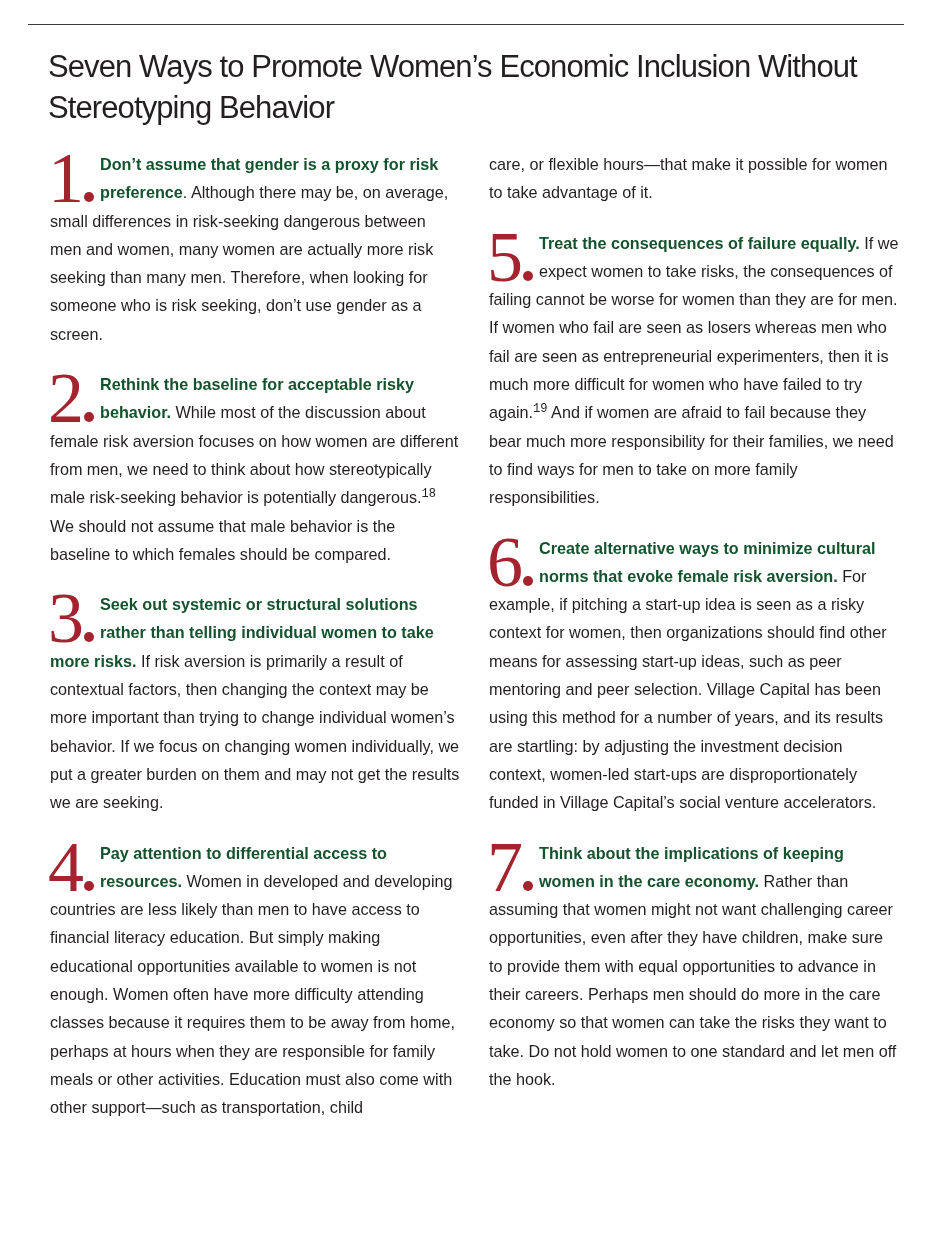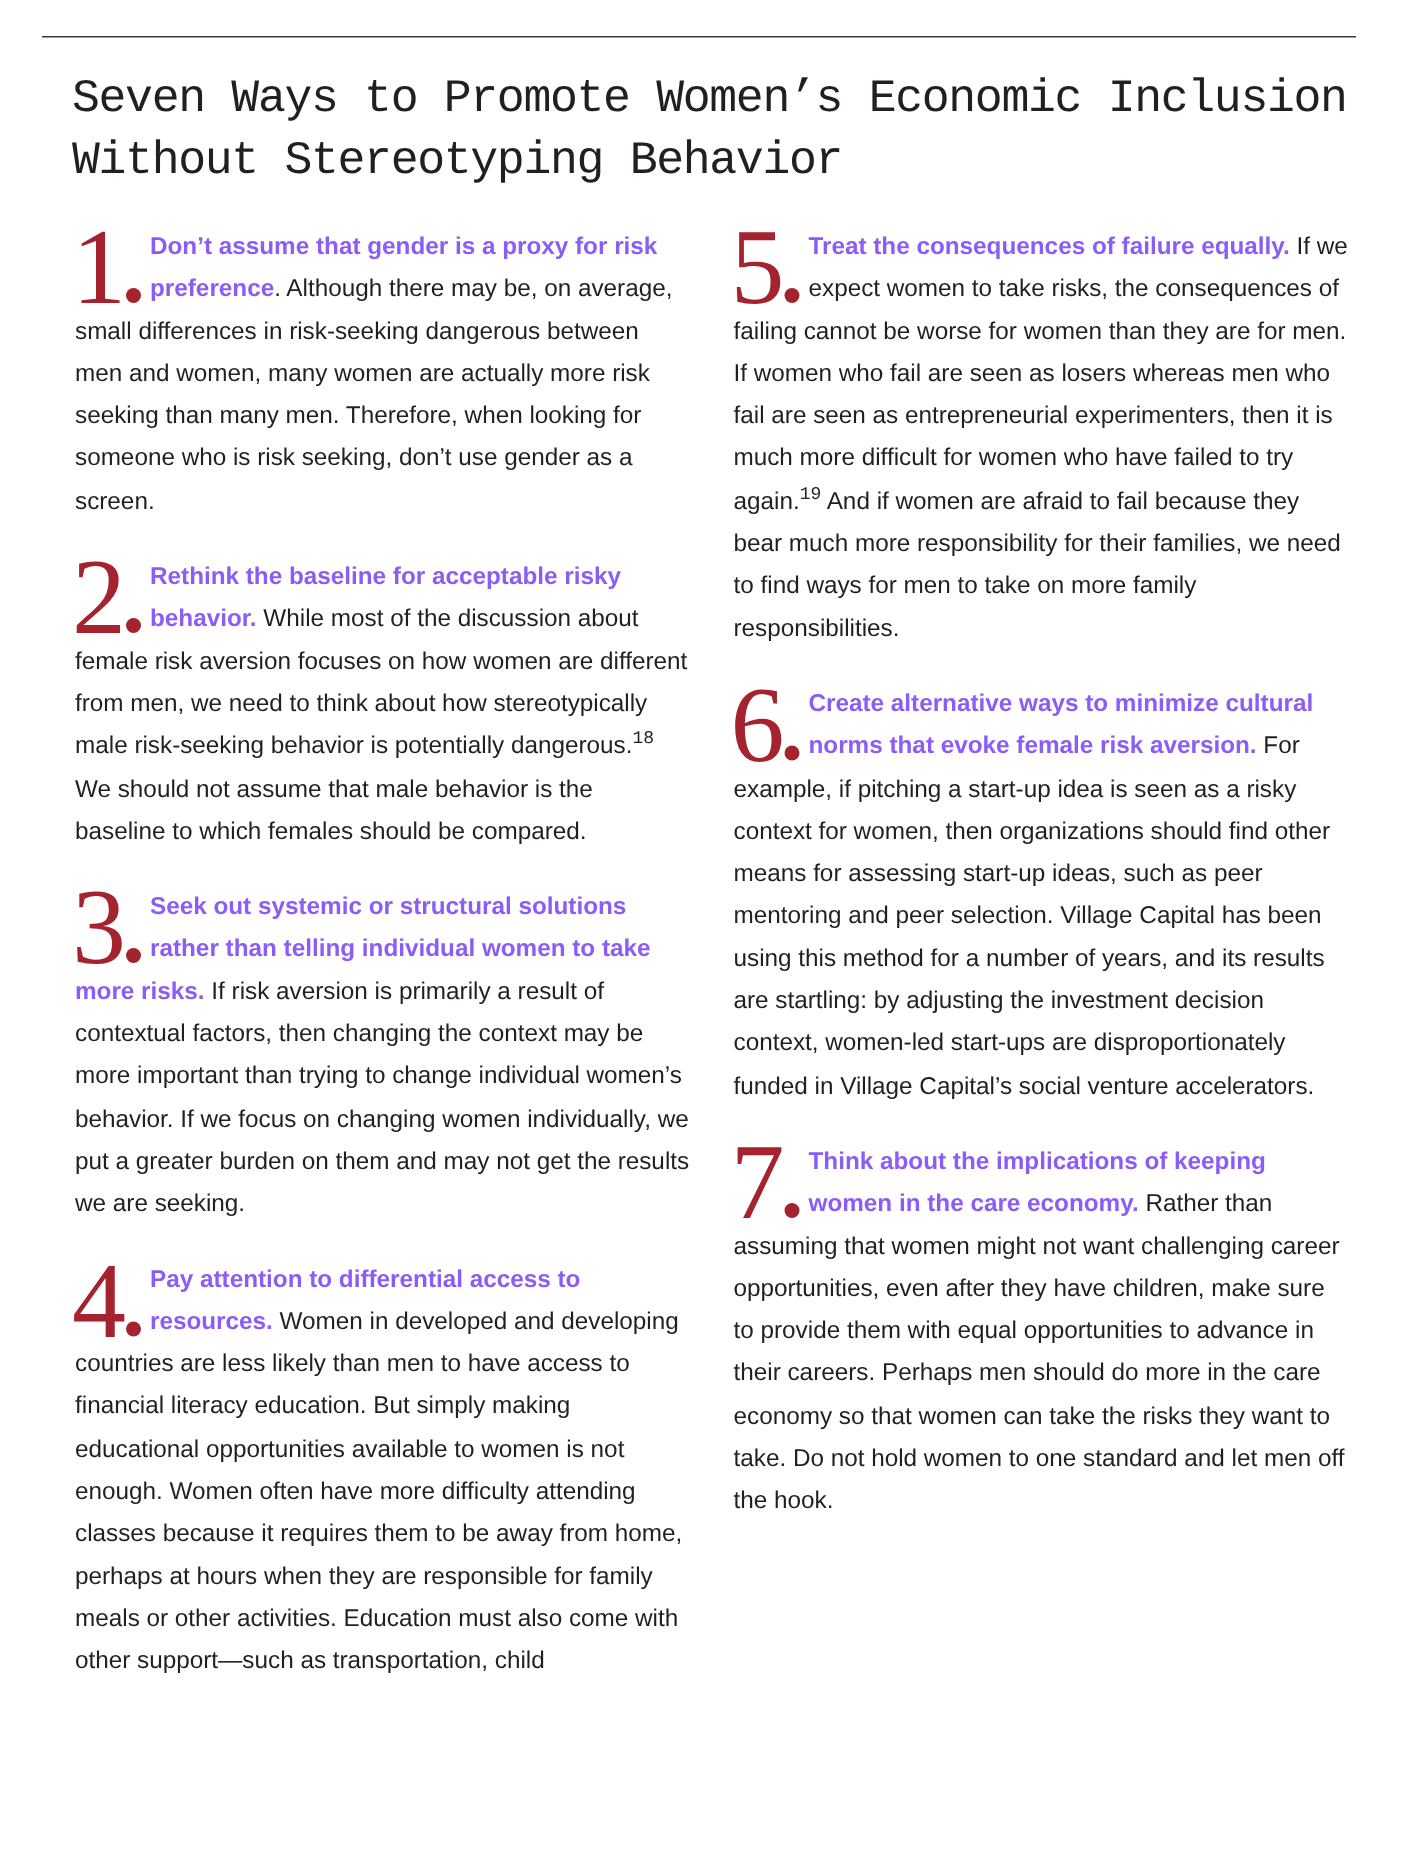--- a/index.html
+++ b/index.html
@@ -1,32 +1,32 @@
 <!DOCTYPE html>
 <html><head>
 <meta charset="utf-8">
 <style>
   html, body { margin: 0; padding: 0; background: #ffffff; }
   body { width: 939px; height: 1236px; position: relative; overflow: hidden;
          font-family: "Liberation Sans", sans-serif; color: #231f20; }
   .rule { position: absolute; left: 28px; top: 24px; width: 876px; height: 1px; background: #3a3a3a; }
   .title { position: absolute; left: 48px; top: 46px; width: 860px;
-           font-family: Liberation Mono, monospace; font-size: 31px; line-height: 41px;
+           font-family: Liberation Sans, sans-serif; font-size: 31px; line-height: 41px;
            font-weight: normal; letter-spacing: -0.9px; color: #231f20; margin: 0; }
   .col { position: absolute; top: 150px; width: 410px; font-size: 16.2px; line-height: 28.3px; }
   .col.left { left: 50px; }
   .col.right { left: 489px; }
   .item { margin: 0 0 22px 0; }
   .item p { margin: 0; }
   .num { float: left; font-family: "Liberation Serif", serif; color: #a4232e;
          font-size: 72px; line-height: 52px; height: 52px; margin: 2px 6px 0 -2px;
          position: relative; letter-spacing: -2px; }
   .num .dot { display: inline-block; width: 10px; height: 10px; border-radius: 50%;
               background: #a4232e; margin-left: 2px; vertical-align: baseline; }
-  .lead { font-weight: bold; color: #8b5cf6; }
+  .lead { font-weight: bold; color: #14532d; }
   sup { font-size: 12px; line-height: 0; vertical-align: super; font-family: Liberation Mono, monospace; }
   .cont p { margin: 0 0 22px 0; }
 </style>
 </head>
 <body>
 
 <div class="rule"></div>
 <h1 class="title">Seven Ways to Promote Women’s Economic Inclusion Without Stereotyping Behavior</h1>
 
 <div class="col left">
@@ -45,20 +45,21 @@
     <p><span class="lead">Seek out systemic or structural solutions rather than telling individual women to take more risks.</span><span> If risk aversion is primarily a result of contextual factors, then changing the context may be more important than trying to change individual women’s behavior. If we focus on changing women individually, we put a greater burden on them and may not get the results we are seeking.</span></p>
   </div>
 
   <div class="item">
     <span class="num"><span>4</span><span class="dot"></span></span>
     <p><span class="lead">Pay attention to differential access to resources.</span><span> Women in developed and developing countries are less likely than men to have access to financial literacy education. But simply making educational opportunities available to women is not enough. Women often have more difficulty attending classes because it requires them to be away from home, perhaps at hours when they are responsible for family meals or other activities. Education must also come with other support—such as transportation, child</span></p>
   </div>
 </div>
 
 <div class="col right cont">
+  <p>care, or flexible hours—that make it possible for women to take advantage of it.</p>
 
   <div class="item">
     <span class="num"><span>5</span><span class="dot"></span></span>
     <p style="margin:0"><span class="lead">Treat the consequences of failure equally.</span><span> If we expect women to take risks, the consequences of failing cannot be worse for women than they are for men. If women who fail are seen as losers whereas men who fail are seen as entrepreneurial experimenters, then it is much more difficult for women who have failed to try again.</span><sup>19</sup><span> And if women are afraid to fail because they bear much more responsibility for their families, we need to find ways for men to take on more family responsibilities.</span></p>
   </div>
 
   <div class="item">
     <span class="num"><span>6</span><span class="dot"></span></span>
     <p style="margin:0"><span class="lead">Create alternative ways to minimize cultural norms that evoke female risk aversion.</span><span> For example, if pitching a start-up idea is seen as a risky context for women, then organizations should find other means for assessing start-up ideas, such as peer mentoring and peer selection. Village Capital has been using this method for a number of years, and its results are startling: by adjusting the investment decision context, women-led start-ups are disproportionately funded in Village Capital’s social venture accelerators.</span></p>
   </div>

